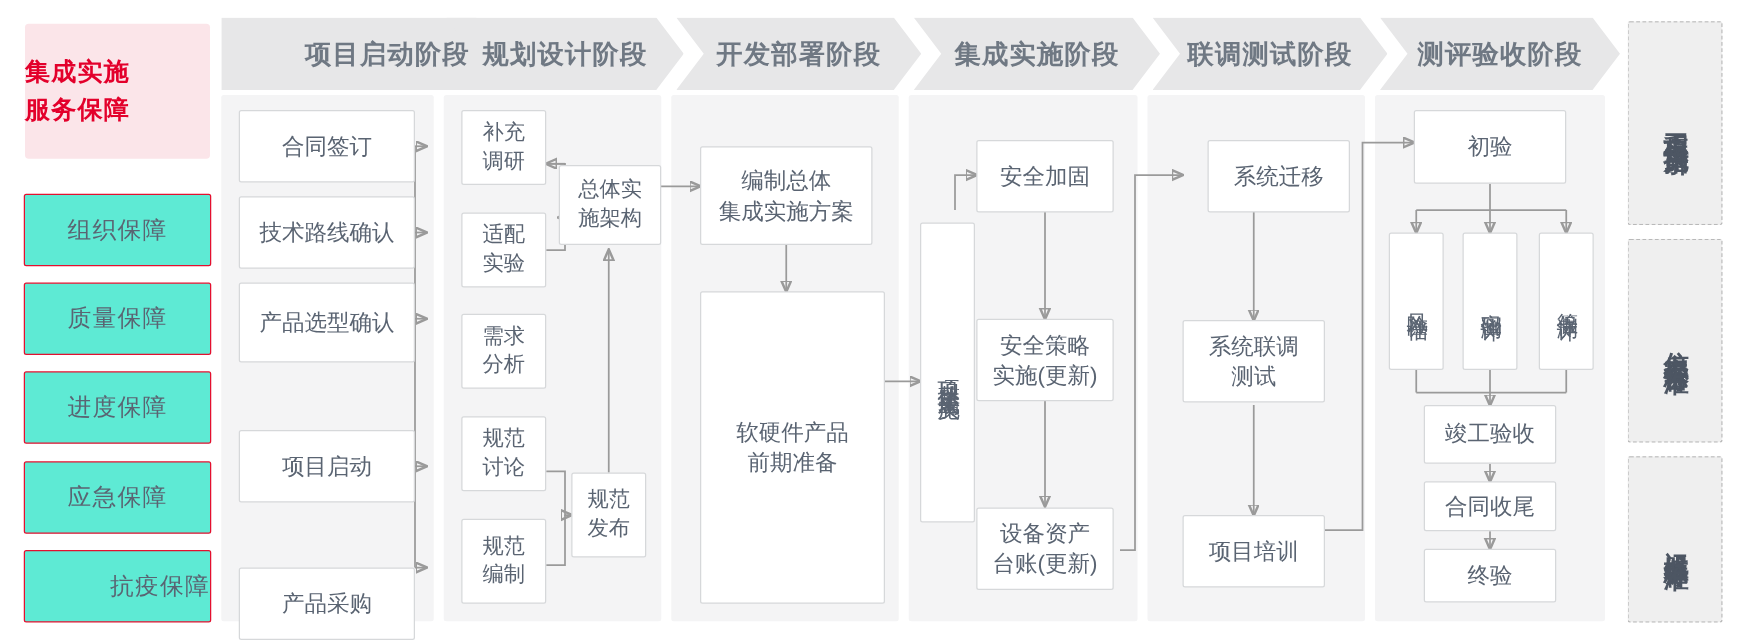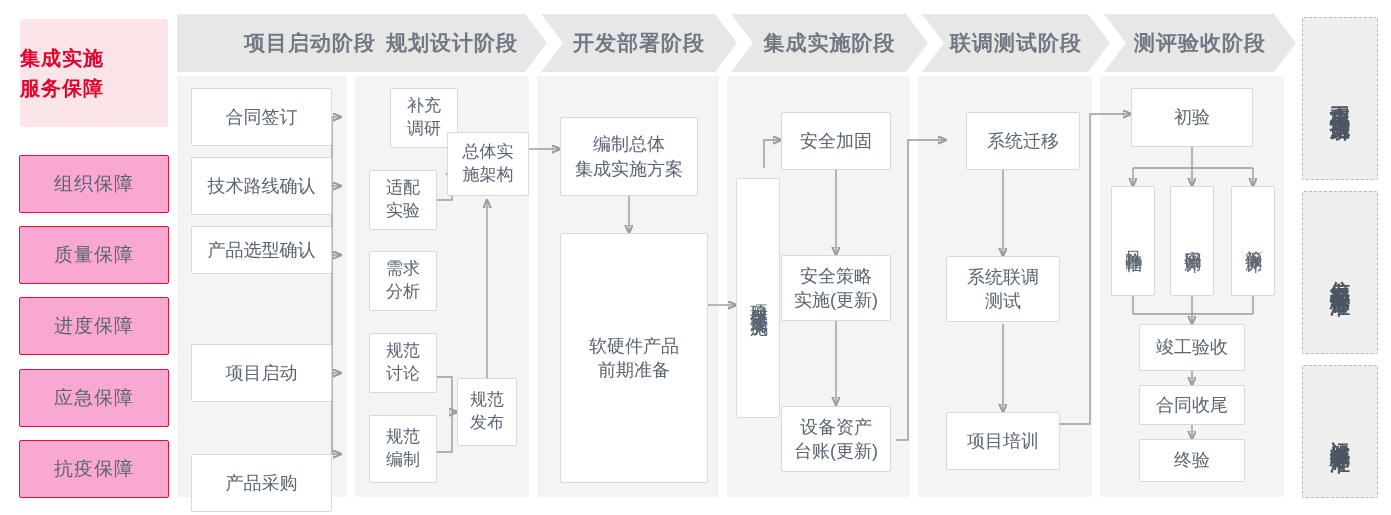--- a/index.html
+++ b/index.html
@@ -15,21 +15,21 @@
   
   .side-head{
     position:absolute;left:20px;top:19px;width:148px;height:108px;
     background:#fbe5e9;border-radius:3px;
     display:flex;align-items:center;justify-content:flex-start;
     color:#e3002b;font-weight:bold;font-size:20px;line-height:1.5;
     text-align:center;letter-spacing:1px;
   }
   .side-item{
     position:absolute;left:19px;width:148px;height:56px;
-    background:#f9a8d4;border:1px solid #e3102f;border-radius:2px;
+    background:#5eead4;border:1px solid #e3102f;border-radius:2px;
     display:flex;align-items:center;justify-content:center;
     font-size:19px;color:#5a6472;letter-spacing:1px;
   }
 
   
   .band{
     position:absolute;top:76px;height:421px;
     background:#f4f4f5;border-radius:2px;
   }
   .chev{
@@ -89,21 +89,21 @@
   </div>
   <div class="side-item" style="top:226px;">
     <span>质量保障</span>
   </div>
   <div class="side-item" style="top:297px;">
     <span>进度保障</span>
   </div>
   <div class="side-item" style="top:369px;">
     <span>应急保障</span>
   </div>
-  <div class="side-item" style="top:440px;">
+  <div class="side-item" style="top:440px;justify-content:flex-end;">
     <span>抗疫保障</span>
   </div>
 
   <div class="band" style="left:177px;width:170px;"></div>
   <div class="band" style="left:355px;width:174px;"></div>
   <div class="band" style="left:537px;width:182px;"></div>
   <div class="band" style="left:727px;width:183px;"></div>
   <div class="band" style="left:918px;width:174px;"></div>
   <div class="band" style="left:1100px;width:184px;"></div>
 
@@ -183,31 +183,31 @@
     <path d="M1192,371 L1192,385" marker-end="url(#ah)"></path>
     <path d="M1192,425 L1192,439" marker-end="url(#ah)"></path>
   </svg>
 
   <div class="node" style="left:191px;top:88px;width:141px;height:58px;">
     <span>合同签订</span>
     </div>
   <div class="node" style="left:191px;top:157px;width:141px;height:58px;">
     <span>技术路线确认</span>
     </div>
-  <div class="node" style="left:191px;top:226px;width:141px;height:48px;">
+  <div class="node" style="left:191px;top:226px;width:141px;height:64px;">
     <span>产品选型确认</span>
     </div>
   <div class="node" style="left:191px;top:344px;width:141px;height:58px;">
     <span>项目启动</span>
     </div>
   <div class="node" style="left:191px;top:425px;width:141px;height:58px;margin-top:29px;">
     <span>产品采购</span>
     </div>
 
-  <div class="node sm" style="left:390px;top:88px;width:68px;height:60px;">
+  <div class="node sm" style="left:369px;top:88px;width:68px;height:60px;">
     <div>
         <div>补充</div>
          <div>调研</div>
       </div>
     </div>
   <div class="node sm" style="left:369px;top:170px;width:68px;height:60px;">
     <div>
         <div>适配</div>
          <div>实验</div>
       </div>

